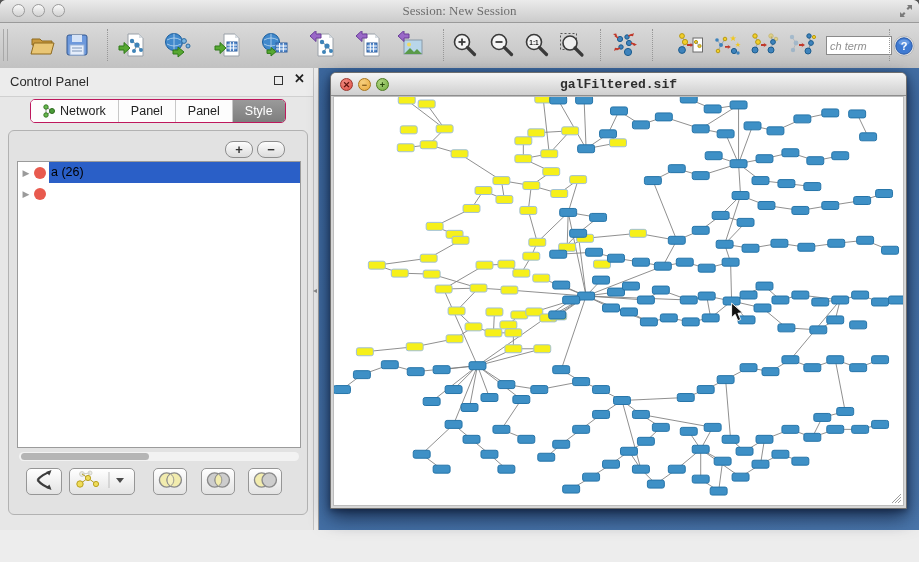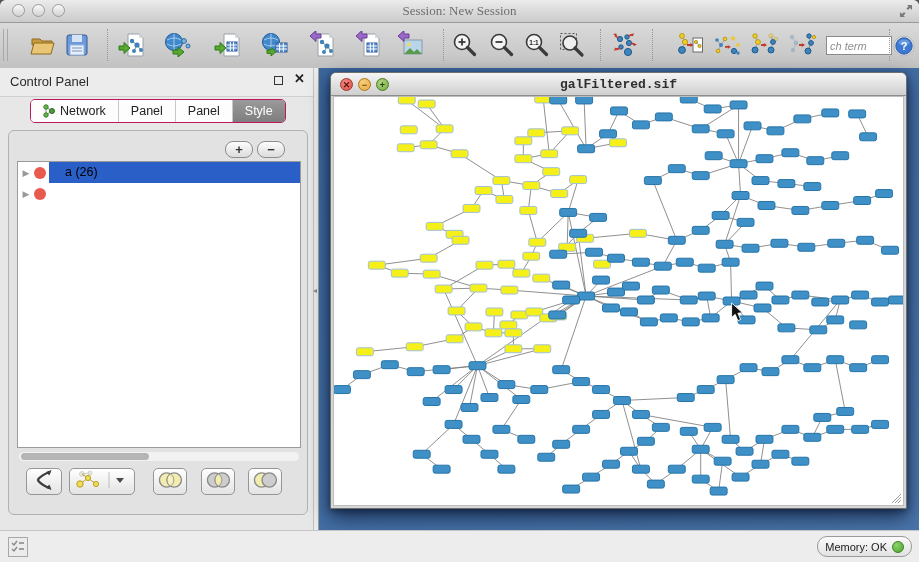--- a/index.html
+++ b/index.html
@@ -34,21 +34,21 @@
   .tab{display:flex;align-items:center;gap:4px;padding:0 12px;font-size:12.5px;color:#222;border-right:1px solid #c8c8c8;background:#fdfdfd;}
   .tab:last-child{border-right:0;}
   .tab.active{background:linear-gradient(#9a9a9a,#7e7e7e);color:#fff;}
   .groupbox{position:absolute;left:8px;top:62px;width:300px;height:385px;background:#e2e2e2;border:1px solid #b2b2b2;border-radius:6px;box-sizing:border-box;}
   .pmbtn{position:absolute;top:10px;width:28px;height:17px;border:1px solid #8e8e8e;border-radius:8px;
     background:linear-gradient(#fdfdfd,#dcdcdc);font-size:13px;font-weight:bold;color:#333;line-height:13px;padding:0;}
   .setlist{position:absolute;left:8px;top:30px;width:284px;height:287px;background:#fff;border:1px solid #9b9b9b;box-sizing:border-box;overflow:hidden;}
   .set-row{display:flex;align-items:center;height:21px;}
   .disc{width:16px;text-align:center;color:#9a9a9a;font-size:9px;flex:none;}
   .dot{width:12px;height:12px;border-radius:50%;background:#e85a4e;flex:none;margin-right:3px;}
-  .sel-label{flex:1;height:21px;line-height:21px;background:#2a5fc7;color:#000;font-size:12.5px;padding-left:16px;}
+  .sel-label{flex:1;height:21px;line-height:21px;background:#2a5fc7;color:#000;font-size:12.5px;padding-left:2px;}
   .hscroll{position:absolute;left:10px;top:321px;width:280px;height:9px;background:#f2f2f2;border-radius:5px;}
   .hthumb{position:absolute;left:2px;top:1px;width:128px;height:7px;background:#b5b5b5;border-radius:4px;}
   .cpbtn{position:absolute;top:337px;height:27px;border:1px solid #969696;border-radius:5px;
     background:linear-gradient(#ffffff,#e3e3e3);padding:0;}
   
   .desktop{position:absolute;left:319px;top:0;width:600px;height:462px;background:linear-gradient(150deg,#3c689e 0%,#436f a4 50%,#4a76ab 100%);background:linear-gradient(150deg,#3c689e,#4a76ab);}
   .divider{position:absolute;left:313px;top:0;width:6px;height:462px;background:#ececec;border-left:1px solid #c2c2c2;border-right:1px solid #9f9f9f;box-sizing:border-box;}
   .divider .darr{position:absolute;left:-1px;top:218px;font-size:8px;color:#8a8a8a;}
   .iwin{position:absolute;left:11px;top:4px;width:577px;height:437px;border:1px solid #6f6f6f;border-radius:6px 6px 1px 1px;
     background:#d6d6d6;box-shadow:0 8px 20px rgba(8,20,45,.75),0 2px 6px rgba(8,20,45,.5);box-sizing:border-box;}
@@ -923,28 +923,14 @@
               <line x1="892" y1="504" x2="901" y2="495"></line>
               <line x1="895" y1="504" x2="901" y2="498"></line>
               <line x1="898" y1="504" x2="901" y2="501"></line>
             </g>
           </svg>
         </div>
       </div>
     </div>
   </div>
 
-  <div class="statusbar">
-    <button class="st-left">
-      <svg width="16" height="16" viewBox="0 0 16 16">
-        <path d="M2 5 l2 2 3-4" fill="none" stroke="#8a8a8a" stroke-width="1.4"></path>
-        <line x1="9" y1="5" x2="14" y2="5" stroke="#8a8a8a" stroke-width="1.6"></line>
-        <path d="M2 11 l2 2 3-4" fill="none" stroke="#8a8a8a" stroke-width="1.4"></path>
-        <line x1="9" y1="11" x2="14" y2="11" stroke="#8a8a8a" stroke-width="1.6"></line>
-      </svg>
-    </button>
-    <button class="mem">
-      <span>Memory: OK</span>
-      <span class="g"></span>
-    </button>
-  </div>
 
 </div>
 
 </body></html>

